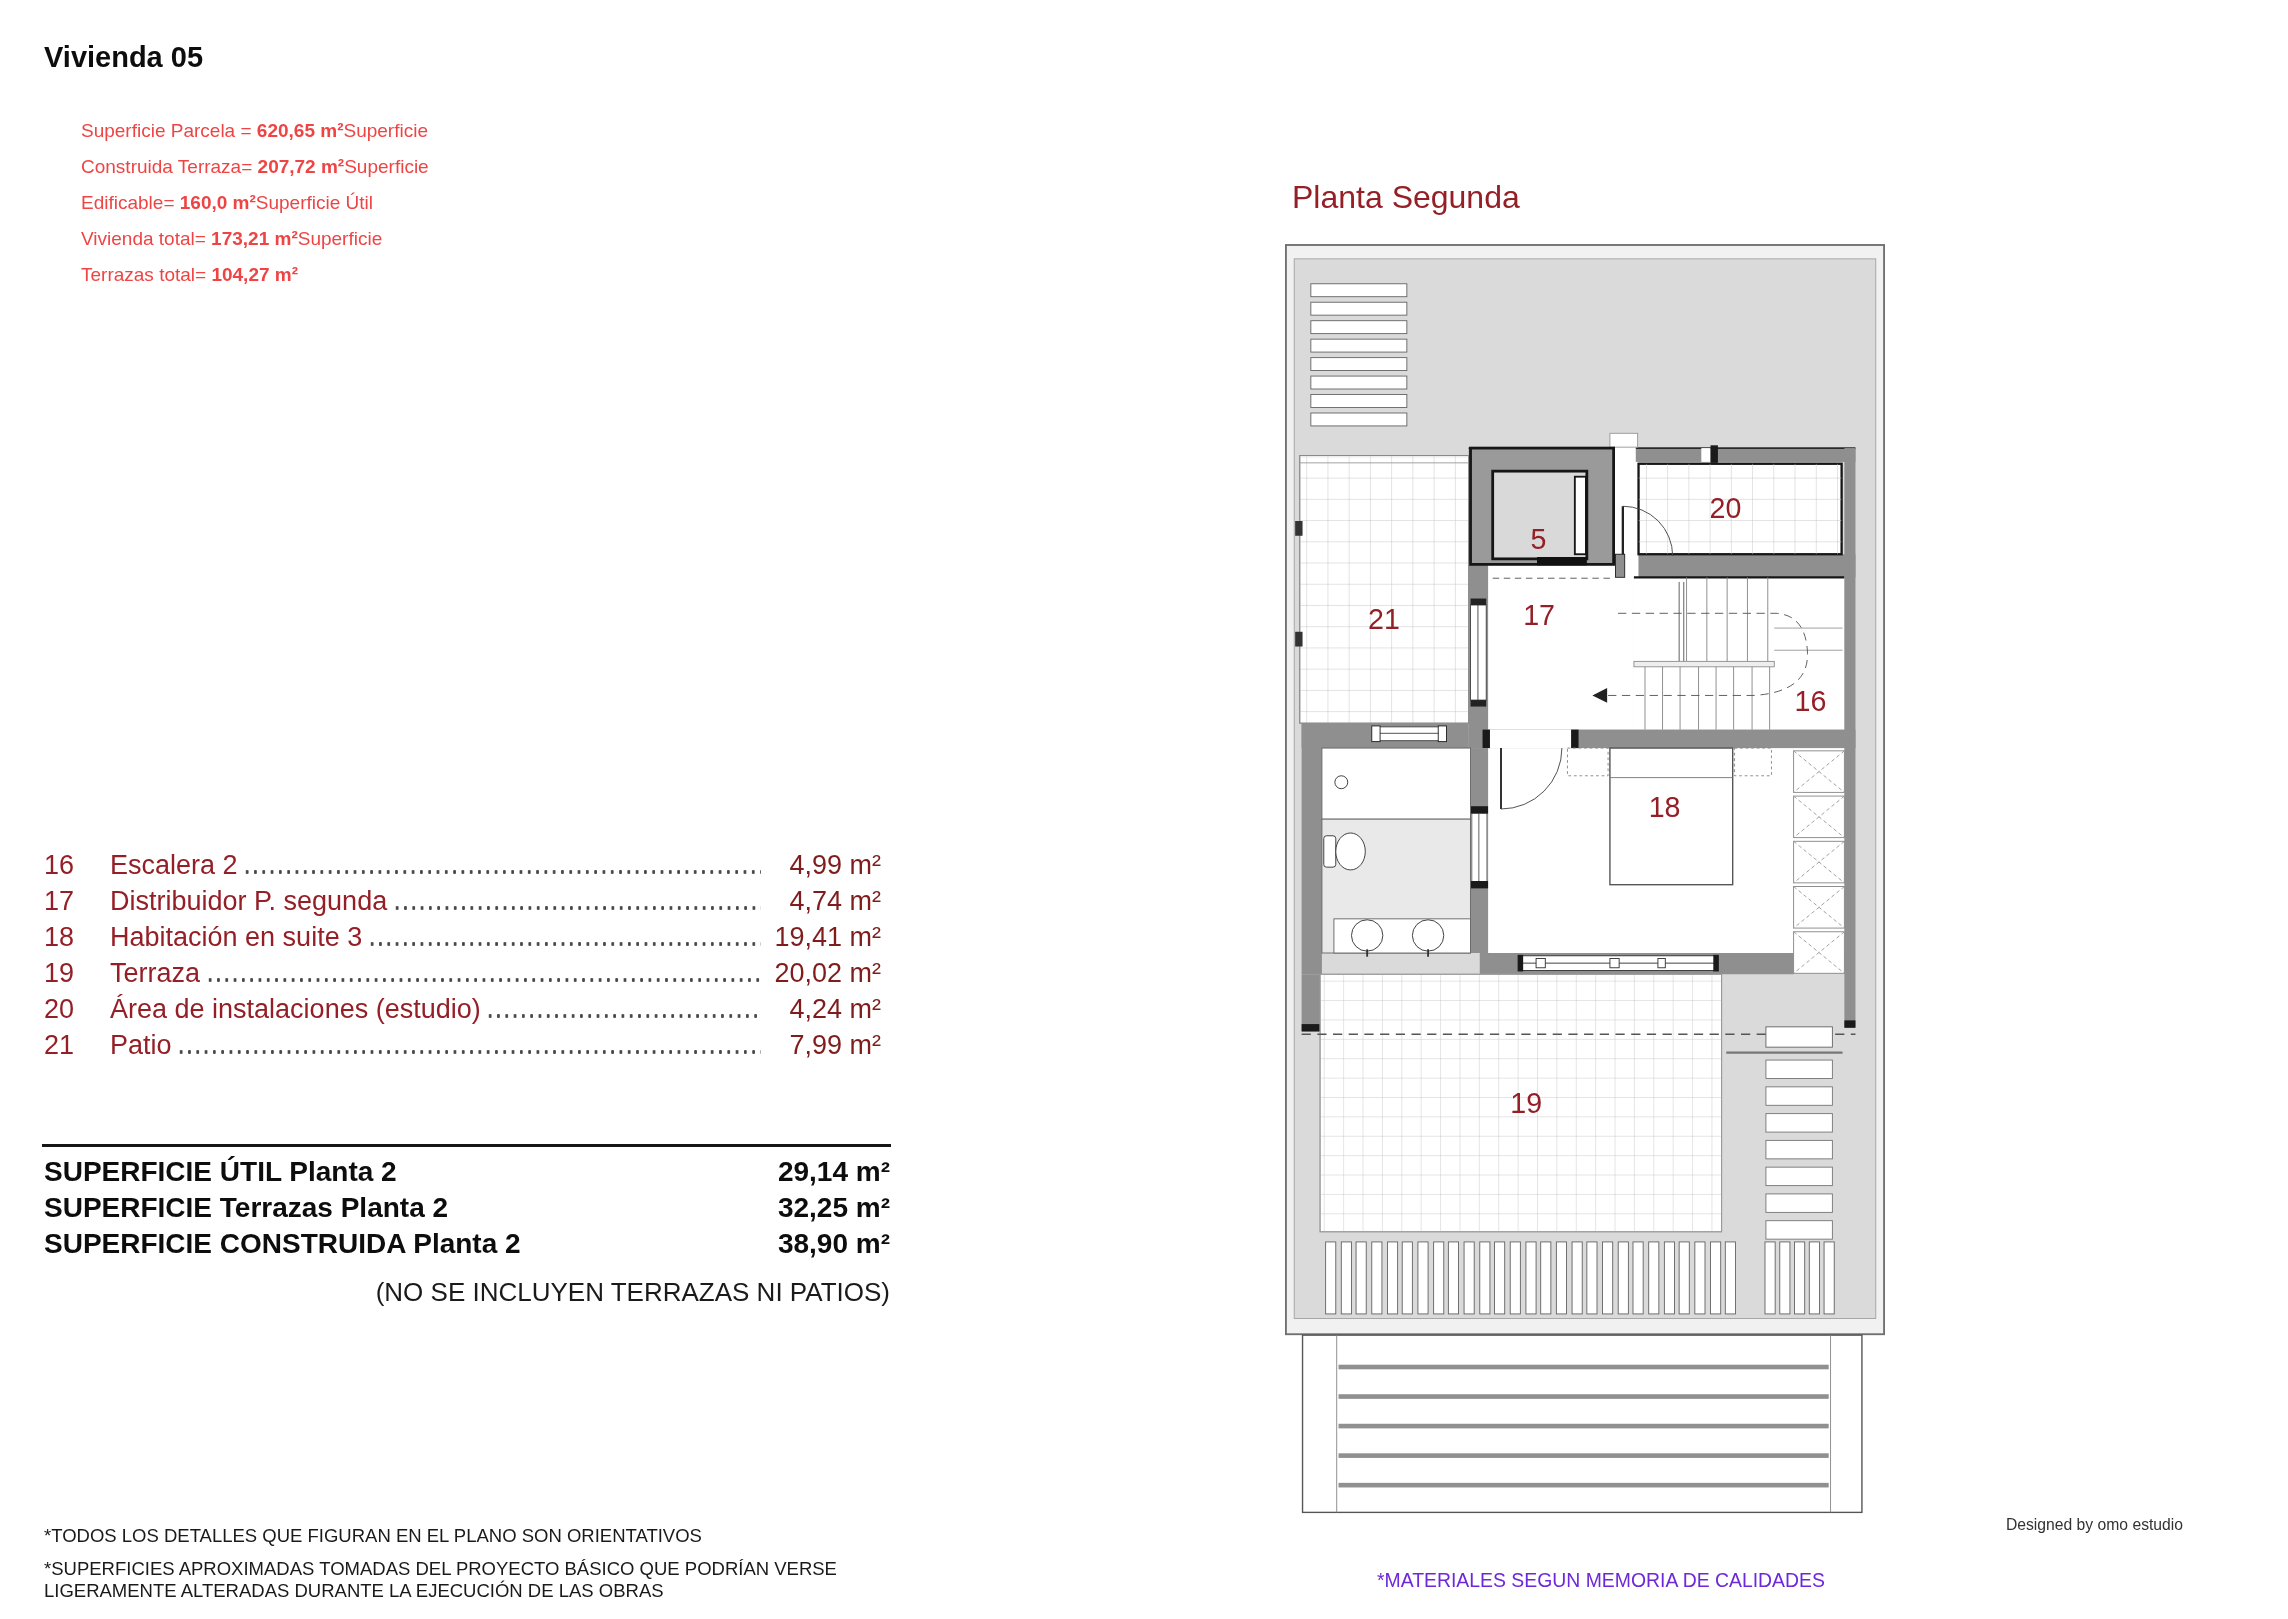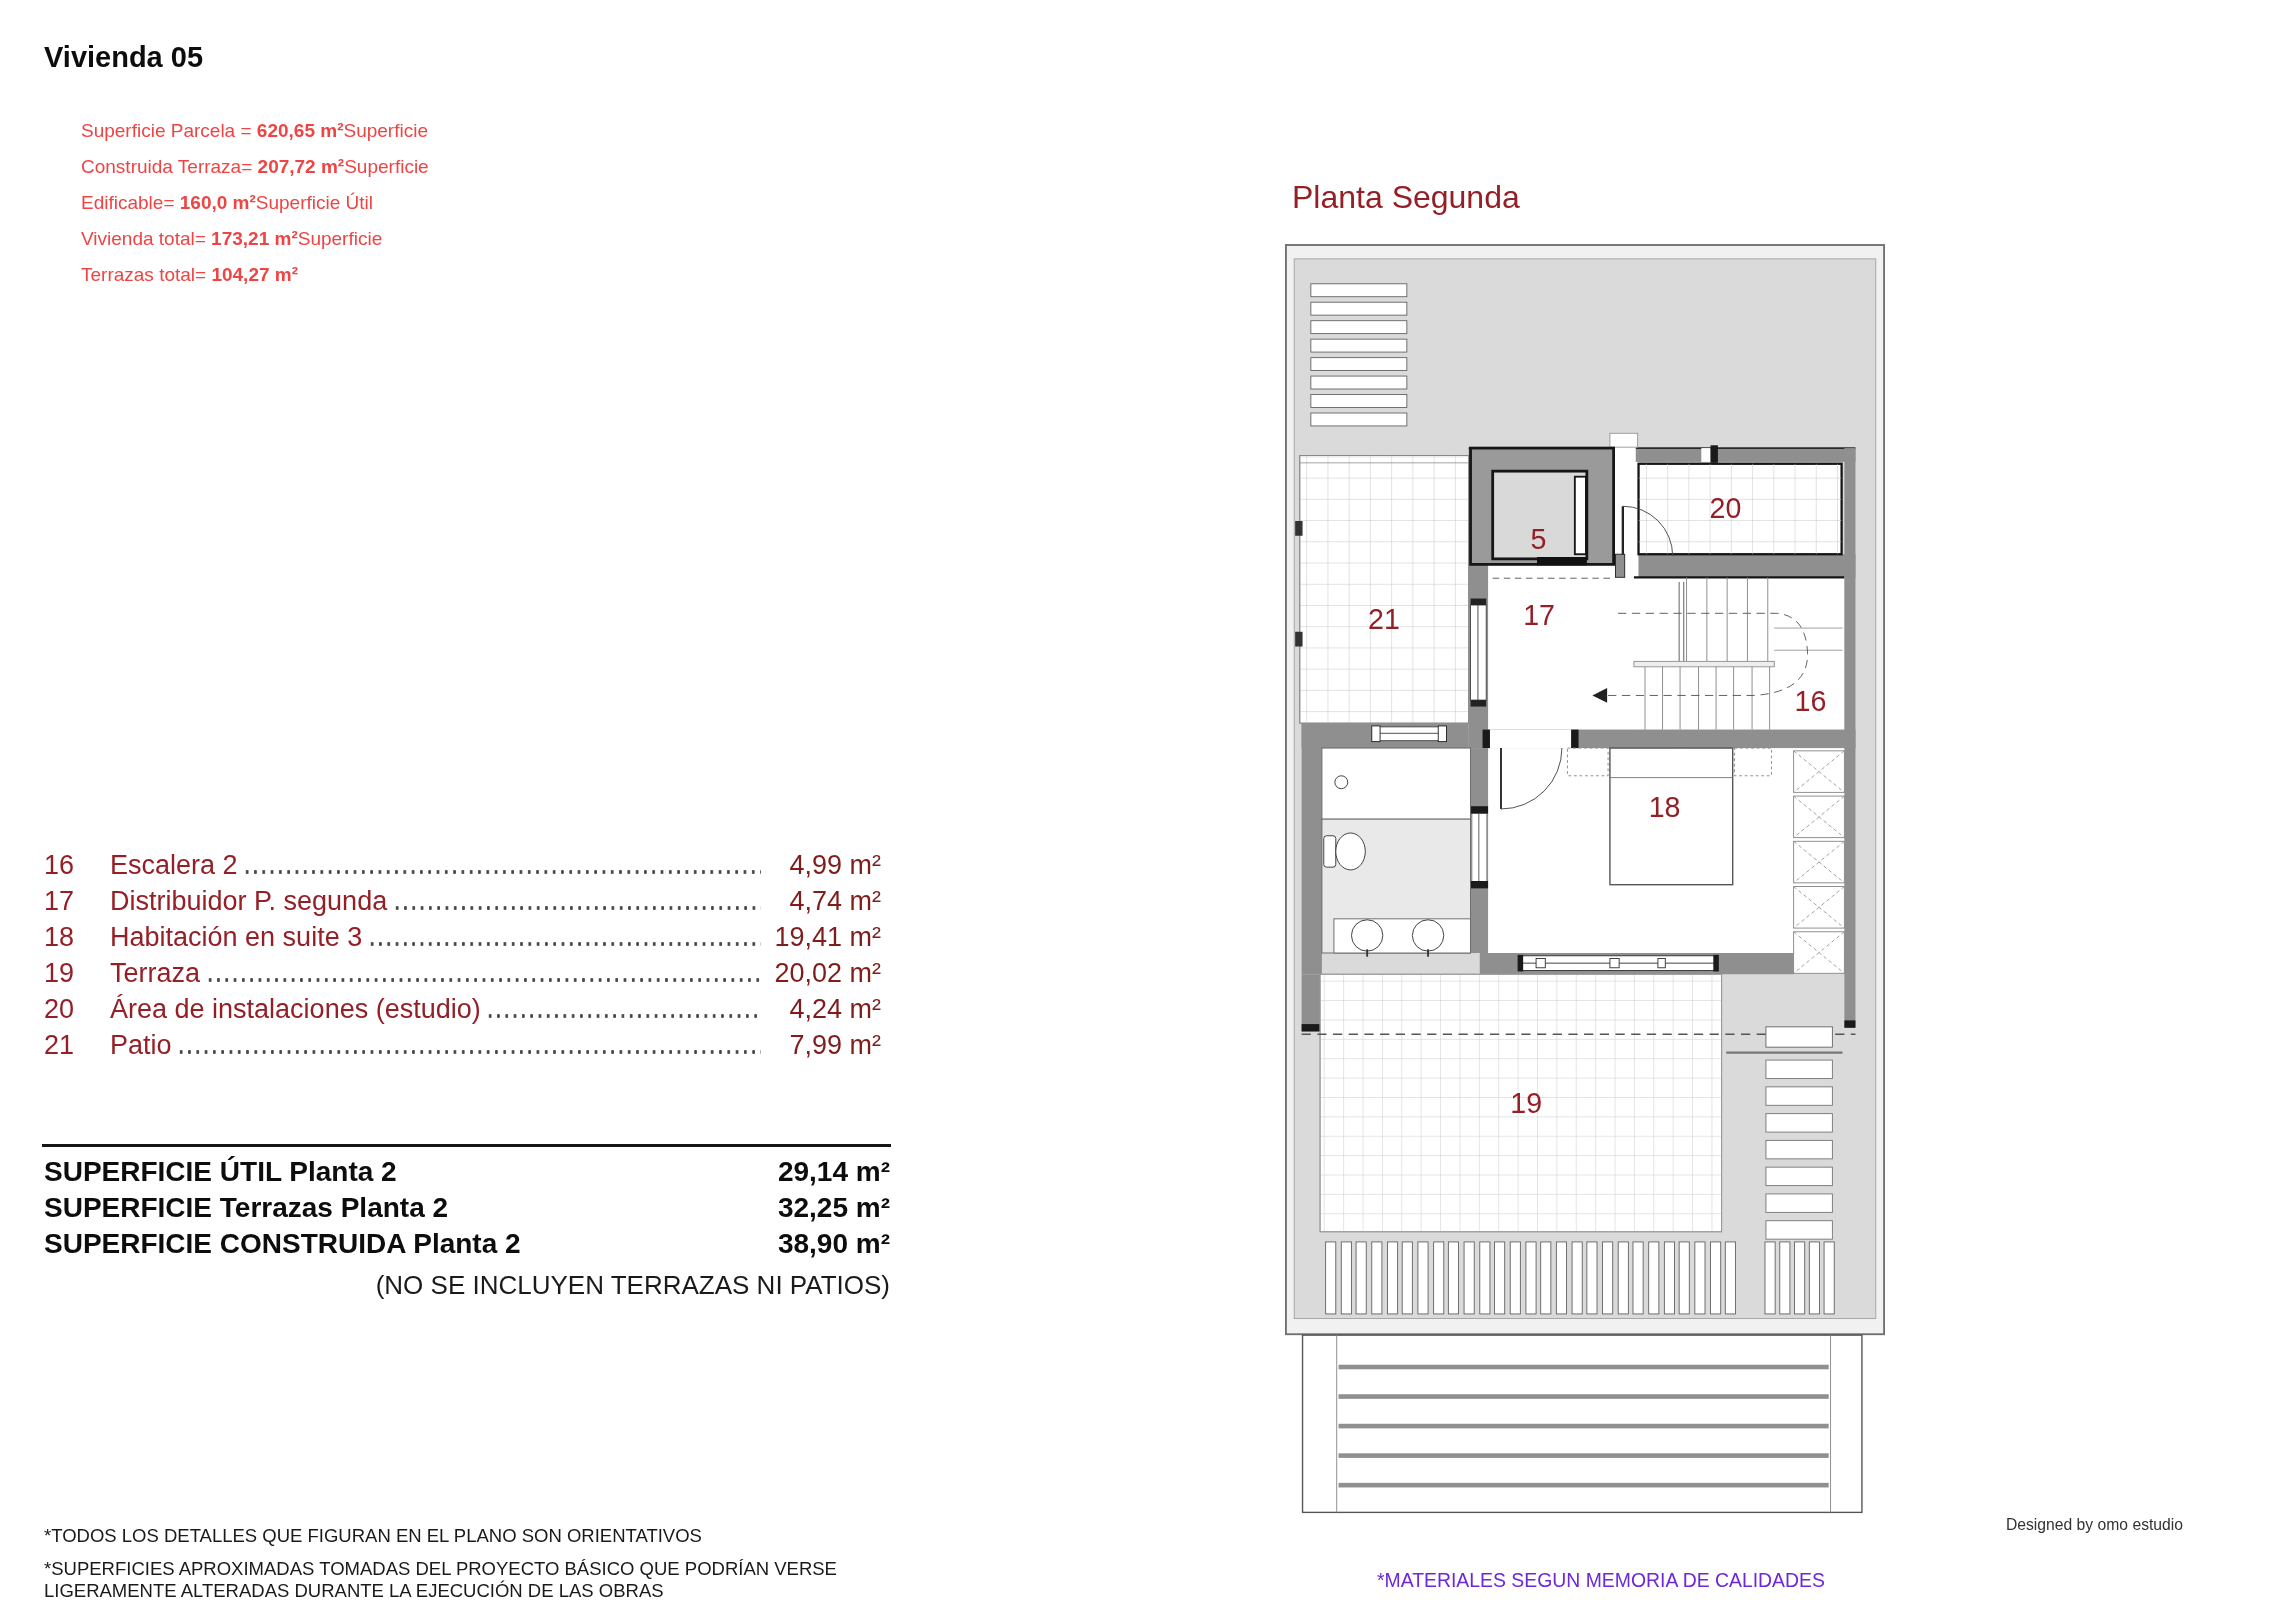--- a/index.html
+++ b/index.html
@@ -14,21 +14,21 @@
   .room-row{display:flex;align-items:flex-end;height:36px;font-size:27px;}
   .room-num{width:66px;color:#941f27;}
   .room-name{color:#941f27;white-space:nowrap;}
   .leader{flex:1;height:5.5px;margin:0 9.2px 6.5px 5.5px;
           background-image:radial-gradient(circle,#4a4a4a 1.6px,rgba(0,0,0,0) 1.8px);
           background-size:8.3px 5.5px;background-position:0 60%;background-repeat:repeat-x;}
   .room-area{min-width:111px;text-align:right;color:#7f1d1d;white-space:nowrap;}
   .rule{left:42px;top:1144px;width:849px;height:2.8px;background:#161616;}
   .totals{left:44px;top:1156px;width:846px;text-align:right;}
   .tot-row{display:flex;justify-content:space-between;height:36px;font-size:28px;font-weight:700;color:#0d0d0d;}
-  .tot-note{font-size:26px;font-weight:400;margin-top:6px;color:#1a1a1a;}
+  .tot-note{font-size:26px;font-weight:400;margin-top:13px;color:#1a1a1a;}
   .fine{font-size:18.5px;color:#1a1a1a;}
   .fn1{left:44px;top:1525px;}
   .fn2{left:44px;top:1558px;line-height:22px;}
   .materials{left:1377px;top:1569px;font-size:19.4px;color:#6d28d9;}
   .credit{right:22px;top:1516px;font-size:15.7px;color:#333;}
   .plan-title{left:1292px;top:179px;font-size:32px;color:#941f27;}
   .plan-wrap{left:1285px;top:244px;width:600px;height:1274px;}
   svg text{font-family:"Liberation Sans", sans-serif;font-size:31px;fill:#941f27;}
 </style>
 </head>

